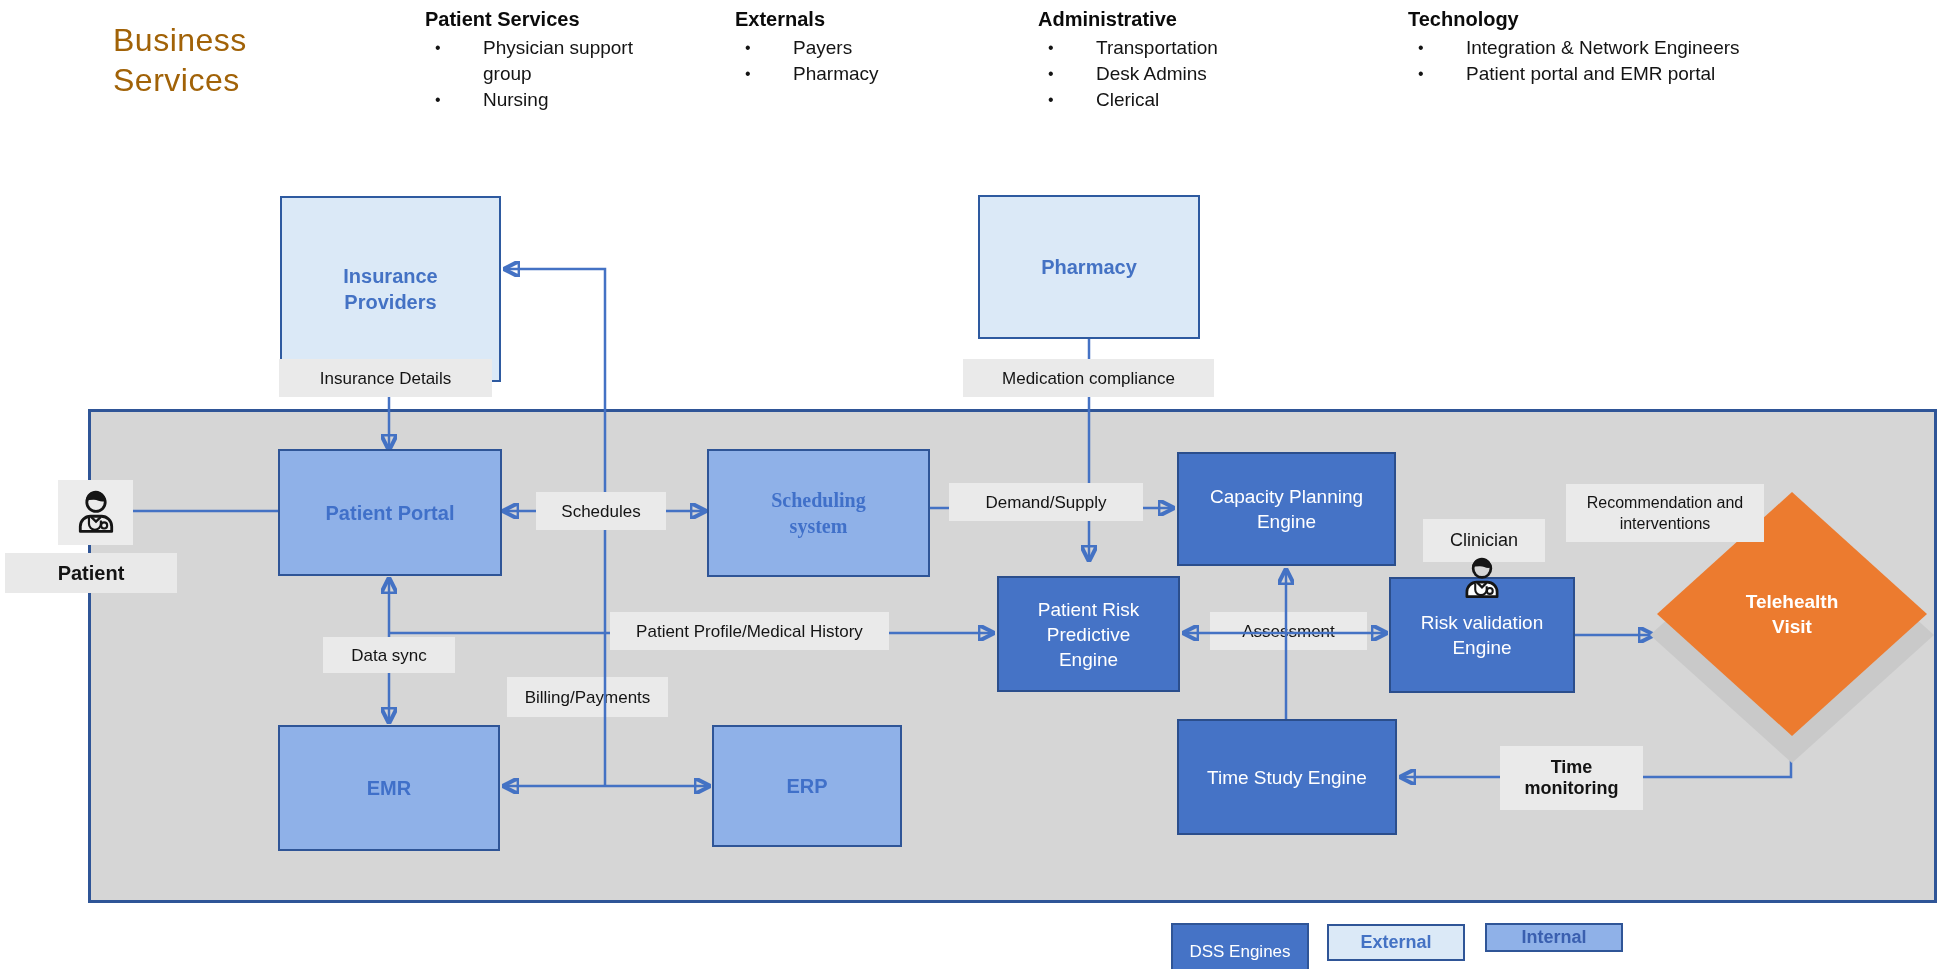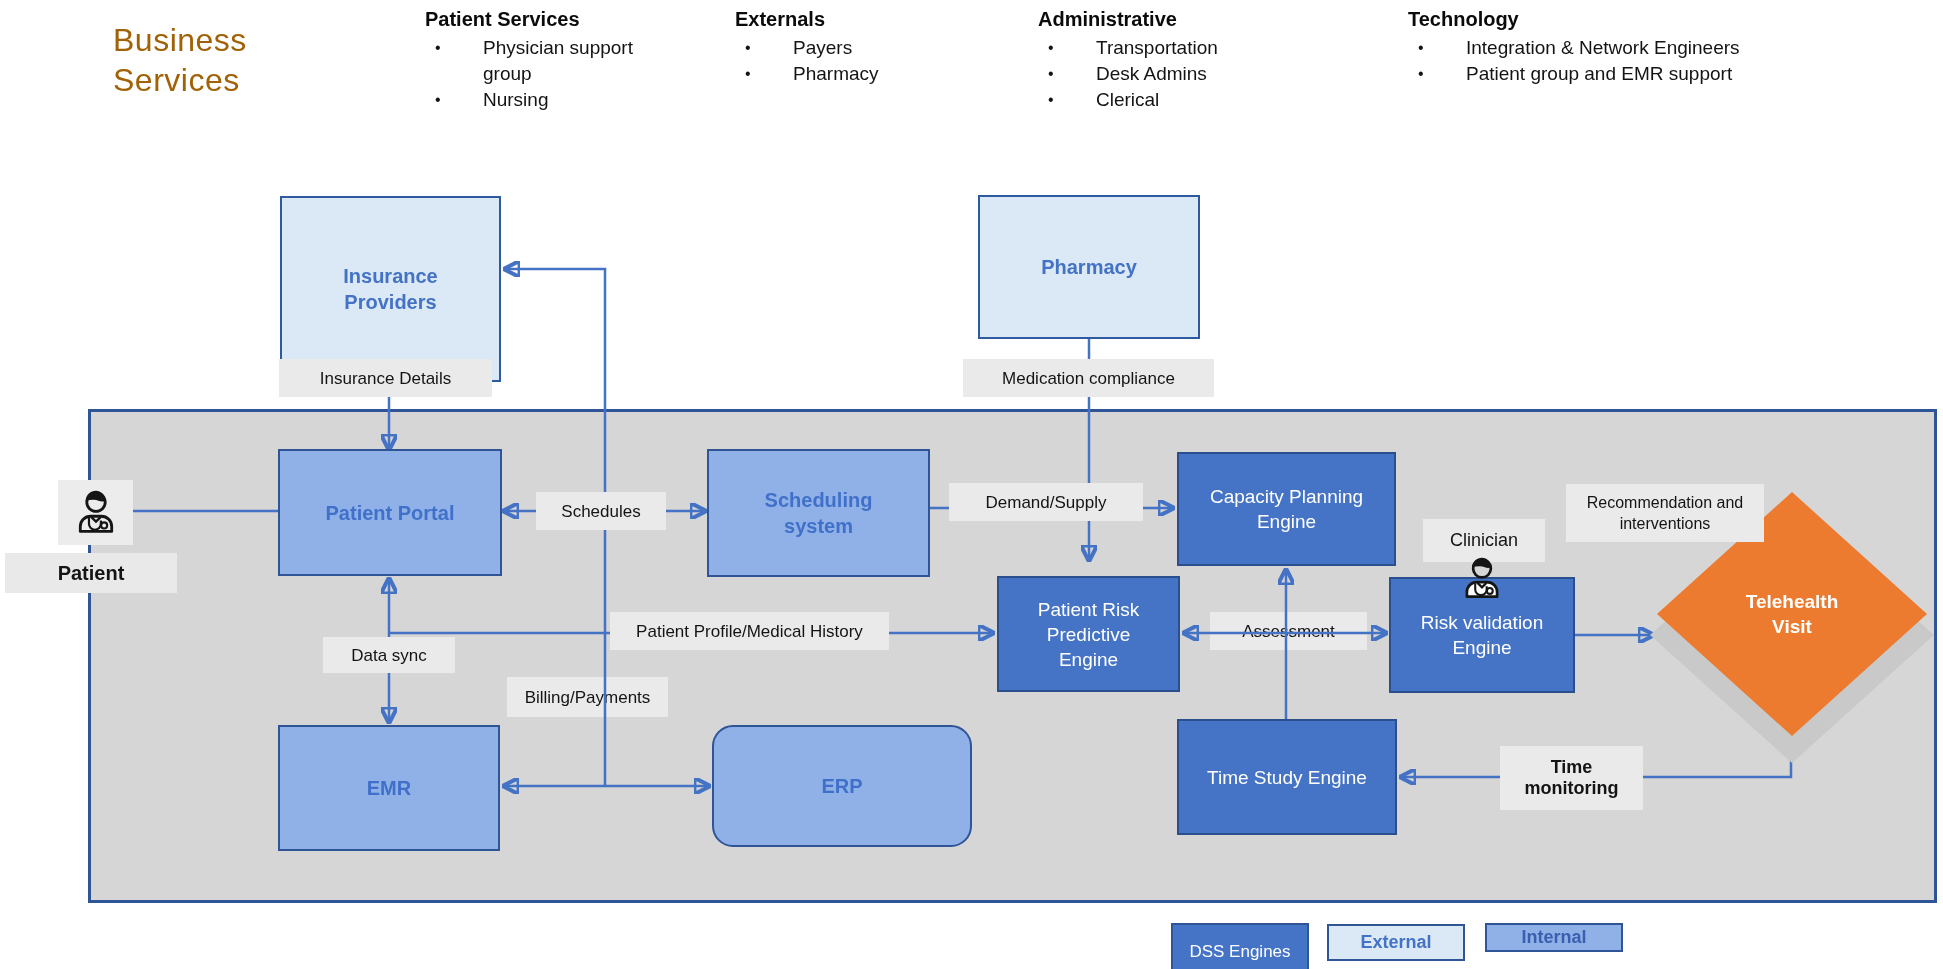--- a/index.html
+++ b/index.html
@@ -32,23 +32,23 @@
     text-align:center; z-index:4; }
   .light  { background:#dbe9f7; border:2.5px solid #2e5aa0; color:#4472c4; font-weight:bold; font-size:20px; line-height:26px; }
   .medium { background:#8fb1e8; border:2.5px solid #2f5597; color:#4070c9; font-weight:bold; font-size:20px; line-height:26px; }
   .dark   { background:#4573c6; border:2.5px solid #2b4e8c; color:#ffffff; font-weight:400; font-size:19px; line-height:25px; }
 
   .n-insurance { left:280px; top:196px; width:221px; height:186px; }
   .n-insurance span { max-width:130px; }
   .n-pharmacy { left:978px; top:195px; width:222px; height:144px; }
   .n-portal { left:278px; top:449px; width:224px; height:127px; }
   .n-scheduling { left:707px; top:449px; width:223px; height:128px; }
-  .n-scheduling span { max-width:140px; }
+  .n-scheduling span { max-width:140px;font-family:Liberation Serif, serif; }
   .n-emr { left:278px; top:725px; width:222px; height:126px; }
-  .n-erp { left:712px; top:725px; width:260px; height:122px;border-radius:21px; }
+  .n-erp { left:712px; top:725px; width:190px; height:122px; }
   .n-capacity { left:1177px; top:452px; width:219px; height:114px; }
   .n-capacity span { max-width:190px; }
   .n-patientrisk { left:997px; top:576px; width:183px; height:116px; }
   .n-patientrisk span { max-width:115px; }
   .n-riskval { left:1389px; top:577px; width:186px; height:116px; }
   .n-riskval span { max-width:150px; }
   .n-timestudy { left:1177px; top:719px; width:220px; height:116px; }
 
   
   .diamond-halo { position:absolute; left:1650px; top:507px; width:284px; height:256px;
@@ -144,21 +144,21 @@
   </div>
 
   <div class="hgroup g-technology">
     <div class="gtitle">Technology</div>
     <div class="hitem">
       <span class="bul">•</span>
       <span class="htext">Integration &amp; Network Engineers</span>
       </div>
     <div class="hitem">
       <span class="bul">•</span>
-      <span class="htext">Patient group and EMR support</span>
+      <span class="htext">Patient portal and EMR portal</span>
       </div>
   </div>
 
   <div class="panel"></div>
 
   <div class="flabel under l-billing">
     <span>Billing/Payments</span>
     </div>
   <div class="flabel under l-assessment">
     <span>Assessment</span>

